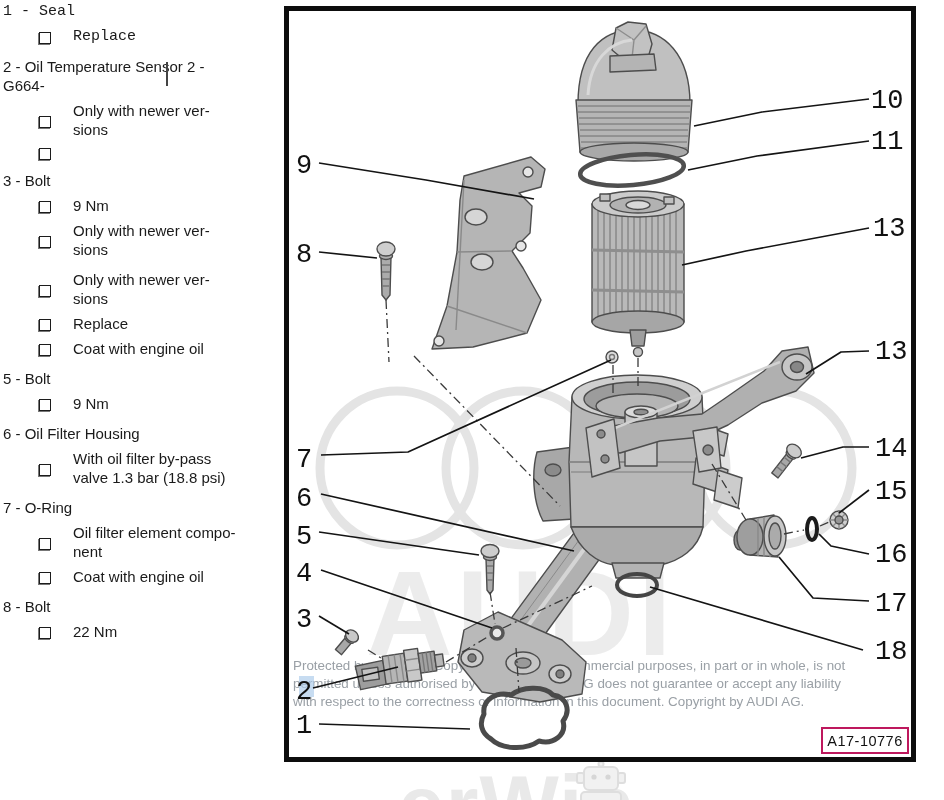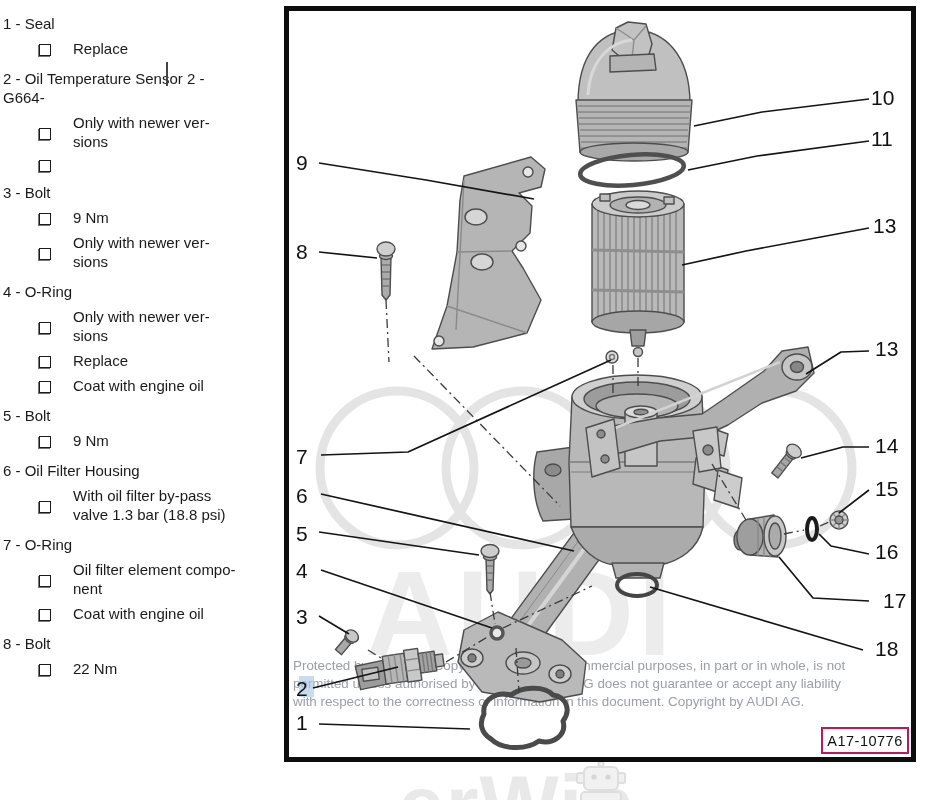--- a/index.html
+++ b/index.html
@@ -1,21 +1,21 @@
 <!DOCTYPE html>
 <html style="--link-red: #e00010; --highlight-blue: #a9c9ea;"><head>
 <meta charset="utf-8">
 <style>
   html,body{margin:0;padding:0;}
   body{width:944px;height:800px;position:relative;overflow:hidden;background:#fff;
        font-family:"Liberation Sans","DejaVu Sans",sans-serif;color:#1a1a1a;}
   
   .parts-list{position:absolute;left:0;top:2px;width:286px;font-size:15px;line-height:19px;}
   .part-item{margin-top:11px;}
-  .part-item:first-child{margin-top:12px;}
+  .part-item:first-child{margin-top:0;font-family:Liberation Mono, monospace;}
   .part-label{padding-left:3px;white-space:pre-line;}
   .note{display:flex;margin-top:6px;align-items:center;}
   .cbx{flex:0 0 auto;width:10px;height:10px;border:1.7px solid #1c1c1c;margin-left:39px;margin-top:3px;
        box-shadow:-1px 1px 0 #777;}
   .note-text{margin-left:22px;width:212px;white-space:pre-line;}
   .ref-link{color:var(--link-red,#e00010);text-decoration:underline;}
   .text-caret{position:absolute;left:166px;top:62px;width:1.6px;height:24px;background:#444;}
   
   .erwin-wm{position:absolute;left:398px;top:757px;font-size:84px;font-weight:bold;
             color:#e9e9e9;letter-spacing:1px;z-index:0;}
@@ -24,21 +24,21 @@
   .frame{position:absolute;left:284px;top:6px;width:632px;height:756px;box-sizing:border-box;
          border:5px solid #0d0d0d;background:#fff;z-index:1;}
   .frame-inner{position:relative;width:622px;height:746px;overflow:hidden;}
   .layer{position:absolute;left:0;top:0;}
   .wm-layer{z-index:1;}
   .copyright{position:absolute;left:4px;top:646px;width:600px;z-index:2;font-size:13.4px;
              line-height:18px;color:#9aa0a6;white-space:pre-line;}
   .sel-highlight{position:absolute;left:10px;top:665px;width:15px;height:21px;
                  background:var(--highlight-blue,#a9c9ea);opacity:.65;z-index:3;}
   .parts-layer{z-index:4;}
-  .callout{position:absolute;z-index:5;font-size:21px;color:#111;}
+  .callout{position:absolute;z-index:5;font-size:27px;color:#111;font-family:Liberation Mono, monospace;}
   .image-id{position:absolute;left:532px;top:716px;width:84px;height:23px;z-index:6;
             border:2px solid #be185d;background:#fff;display:flex;align-items:center;justify-content:center;
             font-size:14.5px;letter-spacing:.5px;color:#111;}
 </style>
 </head>
 <body>
 
 <div class="parts-list">
   <div class="part-item">
     <div class="part-label">1 - Seal</div>
@@ -76,21 +76,20 @@
 
   <div class="note">
     <span class="cbx"></span>
     <div class="note-text">Only with newer ver-
 sions</div>
   </div>
 </div>
   </div>
 
   <div class="part-item">
-    <div class="part-label">4 - O-Ring</div>
     <div class="notes">
   <div class="note">
     <span class="cbx"></span>
     <div class="note-text">Only with newer ver-
 sions</div>
   </div>
 
   <div class="note">
     <span class="cbx"></span>
     <div class="note-text">Replace</div>
@@ -378,16 +377,16 @@
       <div class="callout" style="left: 7px; top: 434px;">7</div>
       <div class="callout" style="left: 7px; top: 229px;">8</div>
       <div class="callout" style="left: 7px; top: 140px;">9</div>
       <div class="callout" style="left: 582px; top: 75px;">10</div>
       <div class="callout" style="left: 582px; top: 116px;">11</div>
       <div class="callout" style="left: 584px; top: 203px;">13</div>
       <div class="callout" style="left: 586px; top: 326px;">13</div>
       <div class="callout" style="left: 586px; top: 423px;">14</div>
       <div class="callout" style="left: 586px; top: 466px;">15</div>
       <div class="callout" style="left: 586px; top: 529px;">16</div>
-      <div class="callout" style="left: 586px; top: 578px; margin-left: 8px;">17</div>
+      <div class="callout" style="left: 586px; top: 578px;">17</div>
       <div class="callout" style="left: 586px; top: 626px;">18</div>
     </div>
 </div>
 
 </body></html>

